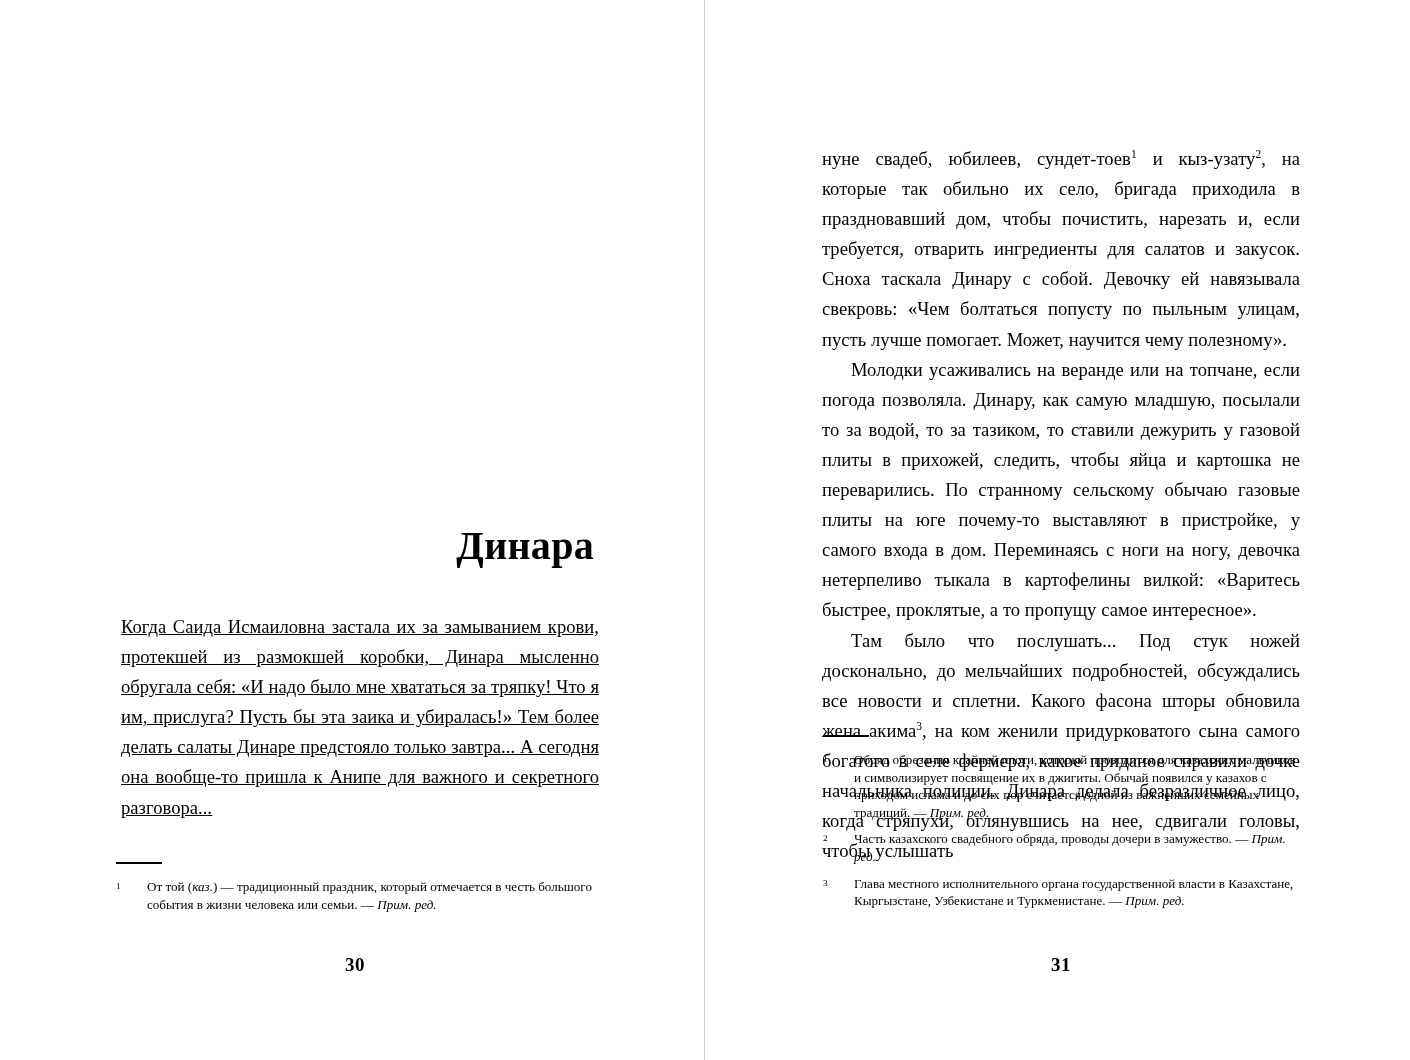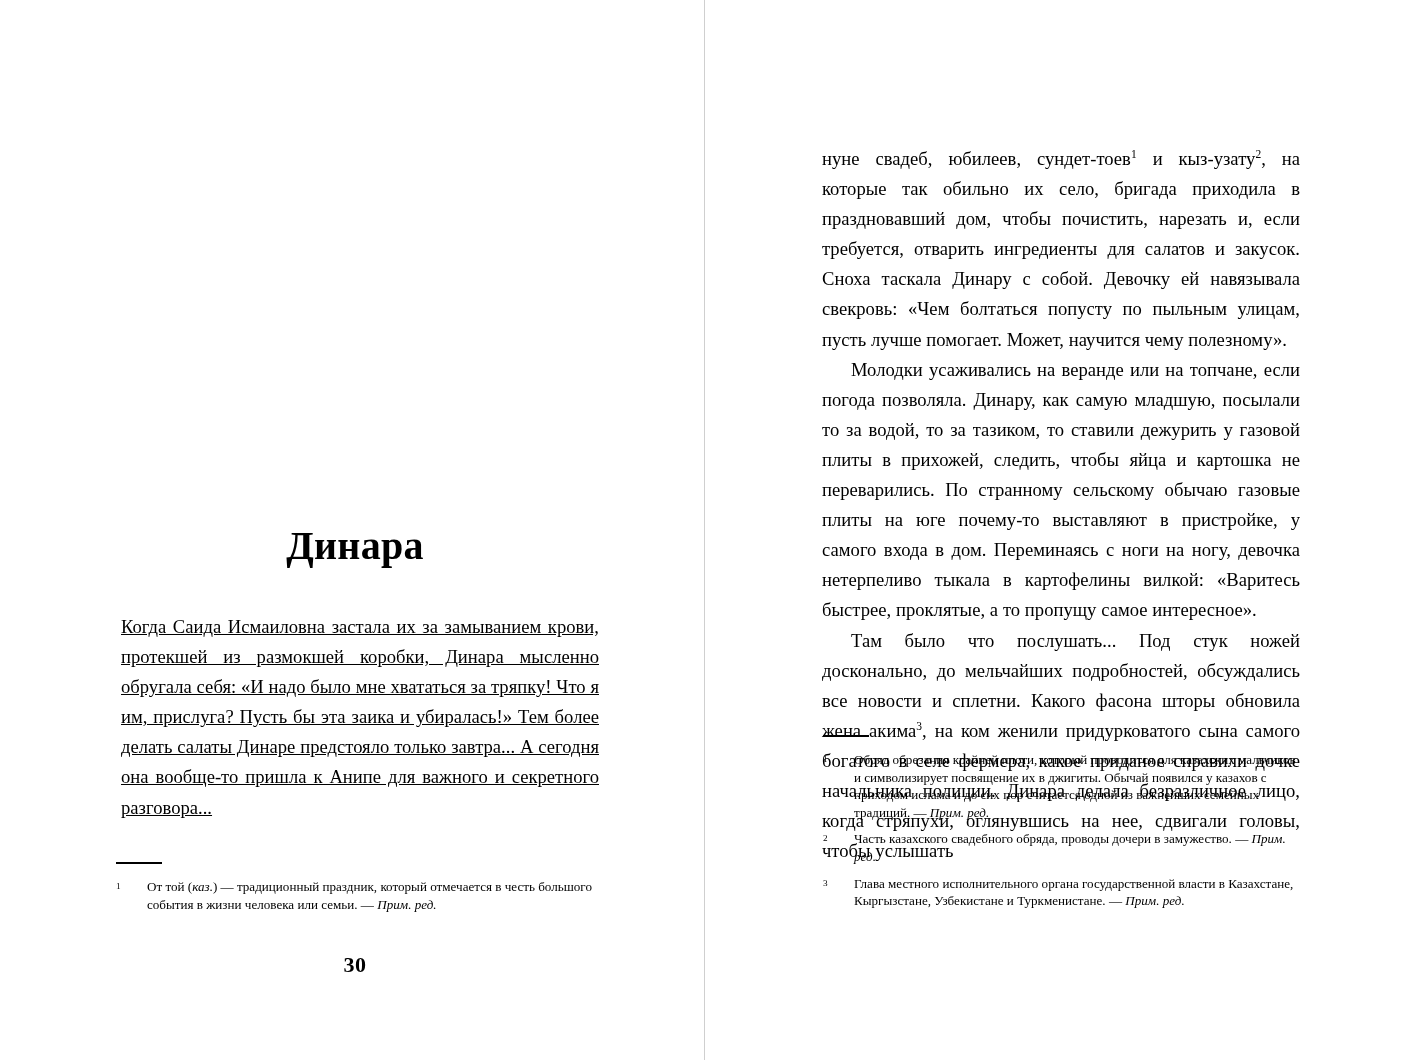--- a/index.html
+++ b/index.html
@@ -50,21 +50,21 @@
   }
   .page-left .textblock  { left: 121px; width: 478px; text-decoration: underline; }
   .page-right .textblock { left: 117px; width: 478px; margin-top: 12px; }
 
   
   .chapter-title {
     position: absolute;
     left: 116px;
     width: 478px;
     top: 498px;
-    text-align: center;
+    text-align: right;
     font-size: 40px;
     line-height: 1.05;
     font-weight: bold;
     letter-spacing: 0.3px;
   }
 
   
   .body-copy {
     font-size: 18.6px;
     line-height: 30.1px;
@@ -131,21 +131,21 @@
   }
   .fn-text em {
     font-style: italic;
     text-align: center;
   }
 
   
   .folio {
     position: absolute;
     text-align: center;
-    font-size: 22px;
+    font-size: 19px;
     line-height: 24px;
     font-weight: bold;
     font-feature-settings: "onum" 1;
     letter-spacing: 0.5px;
   }
   .page-left  .folio { left: 116px; width: 478px; top: 953px; }
   .page-right .folio { left: 117px; width: 478px; top: 953px; }
   .osf-high { position: relative; top: 0px; }
 </style>
 </head>
@@ -198,15 +198,16 @@
         <span class="fn-num">2</span>
         <span class="fn-text"><span>Часть казахского свадебного обряда, проводы дочери в замужество. — </span><em>Прим. ред.</em></span>
       </div>
 
       <div class="fn-item">
         <span class="fn-num">3</span>
         <span class="fn-text"><span>Глава местного исполнительного органа государственной власти в Казахстане, Кыргызстане, Узбекистане и Туркменистане. — </span><em>Прим. ред.</em></span>
       </div>
     </div>
 
+    <div class="folio"><span class="osf-high">31</span></div>
   </div>
 
 </div>
 
 </body></html>

